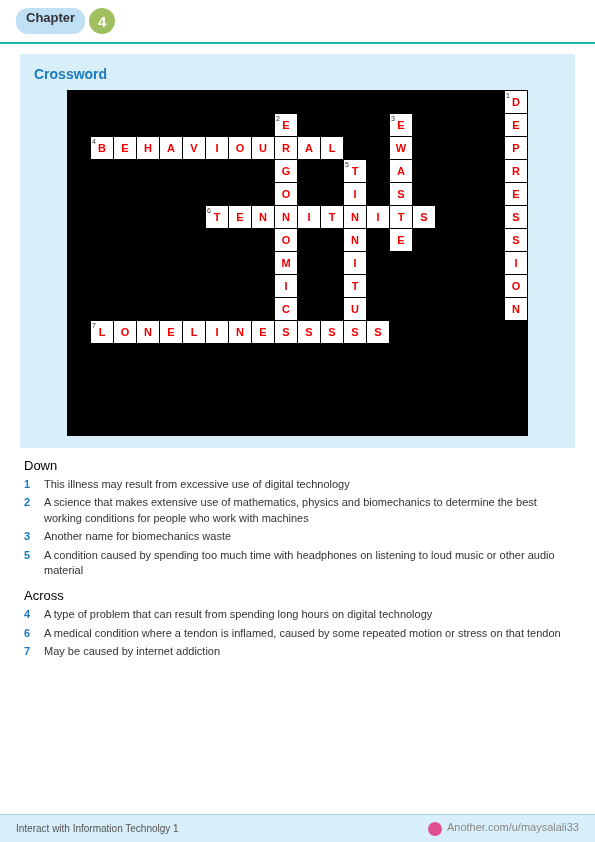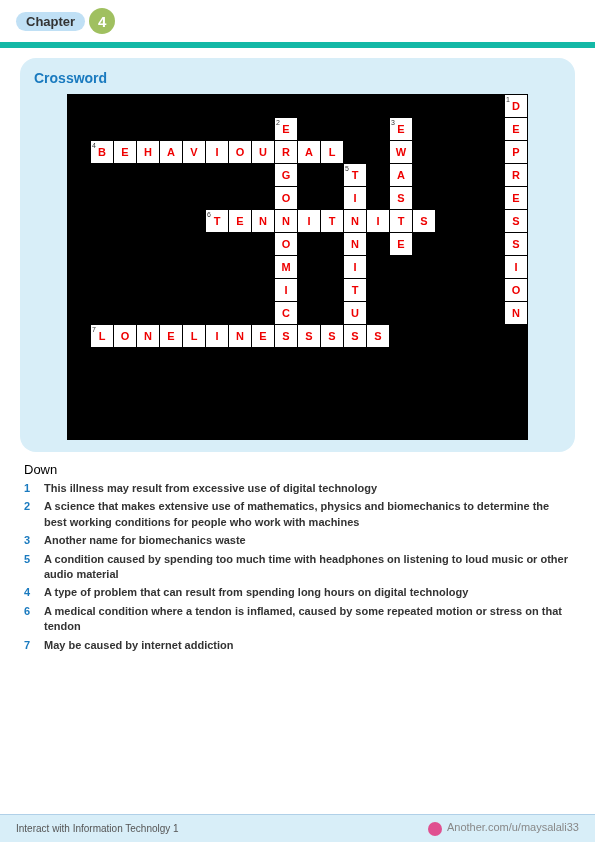--- a/index.html
+++ b/index.html
@@ -9,23 +9,22 @@
       background: #fff;
       font-family: Arial, sans-serif;
       font-size: 12px;
       overflow: hidden;
       position: relative;
     }
 
     
     .header {
       display: flex;
-      align-items: center;
       padding: 8px 16px;
-      border-bottom: 6px solid #14b8a6;
+      border-bottom: 2px solid #14b8a6;
     }
     .chapter-badge {
       background: #c0e0f5;
       border-radius: 12px;
       padding: 2px 10px;
       font-weight: bold;
       font-size: 13px;
       color: #333;
       margin-right: 4px;
     }
@@ -48,21 +47,21 @@
     }
 
     
     .main {
       padding: 10px 20px;
     }
 
     
     .crossword-box {
       background: #d8eef8;
-      border-radius: 16px;
+      border-radius: 0;
       padding: 12px 14px;
       margin-bottom: 10px;
     }
     .crossword-title {
       color: #1a7abf;
       font-weight: bold;
       font-size: 14px;
       margin-bottom: 8px;
     }
 
@@ -123,21 +122,20 @@
     }
     .clue-num-label {
       font-weight: bold;
       color: #1a7abf;
       min-width: 14px;
       margin-right: 6px;
     }
     .clue-text {
       color: #333;
       flex: 1;
-      font-weight: bold;
     }
 
     
     .footer {
       position: absolute;
       bottom: 0;
       left: 0;
       right: 0;
       height: 28px;
       background: #d8eef8;
@@ -627,20 +625,21 @@
         </div>
         <div class="clue-item">
           <span class="clue-num-label">3</span>
           <span class="clue-text">Another name for biomechanics waste</span>
         </div>
         <div class="clue-item">
           <span class="clue-num-label">5</span>
           <span class="clue-text">A condition caused by spending too much time with headphones on listening to loud music or other audio material</span>
         </div>
       </div>
+    <div class="clues-heading">Across</div>
     <div id="across-clues">
         <div class="clue-item">
           <span class="clue-num-label">4</span>
           <span class="clue-text">A type of problem that can result from spending long hours on digital technology</span>
         </div>
         <div class="clue-item">
           <span class="clue-num-label">6</span>
           <span class="clue-text">A medical condition where a tendon is inflamed, caused by some repeated motion or stress on that tendon</span>
         </div>
         <div class="clue-item">

